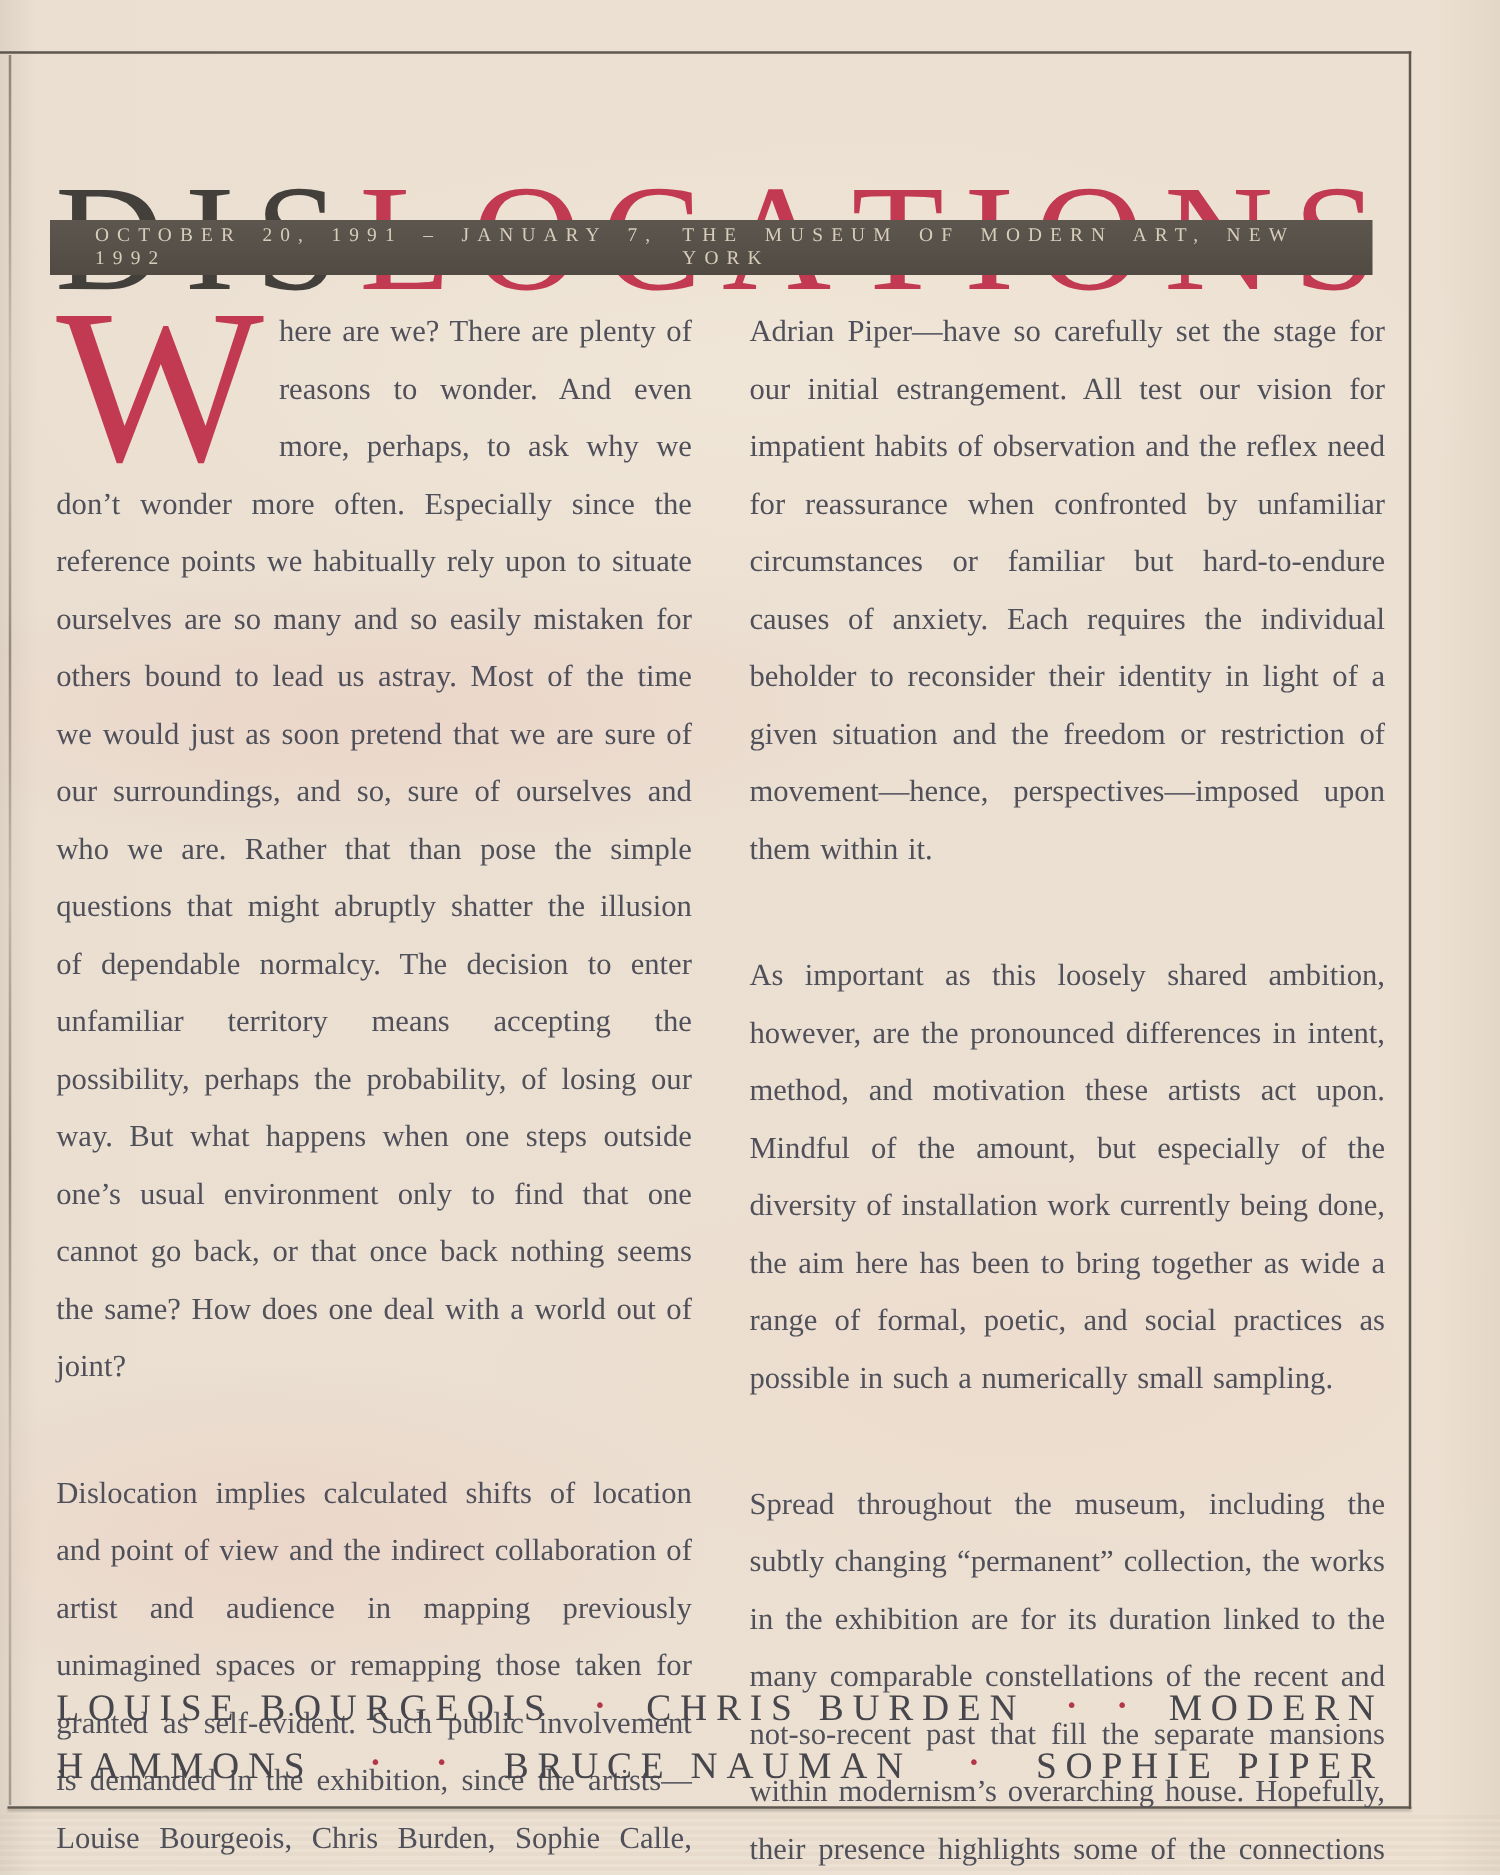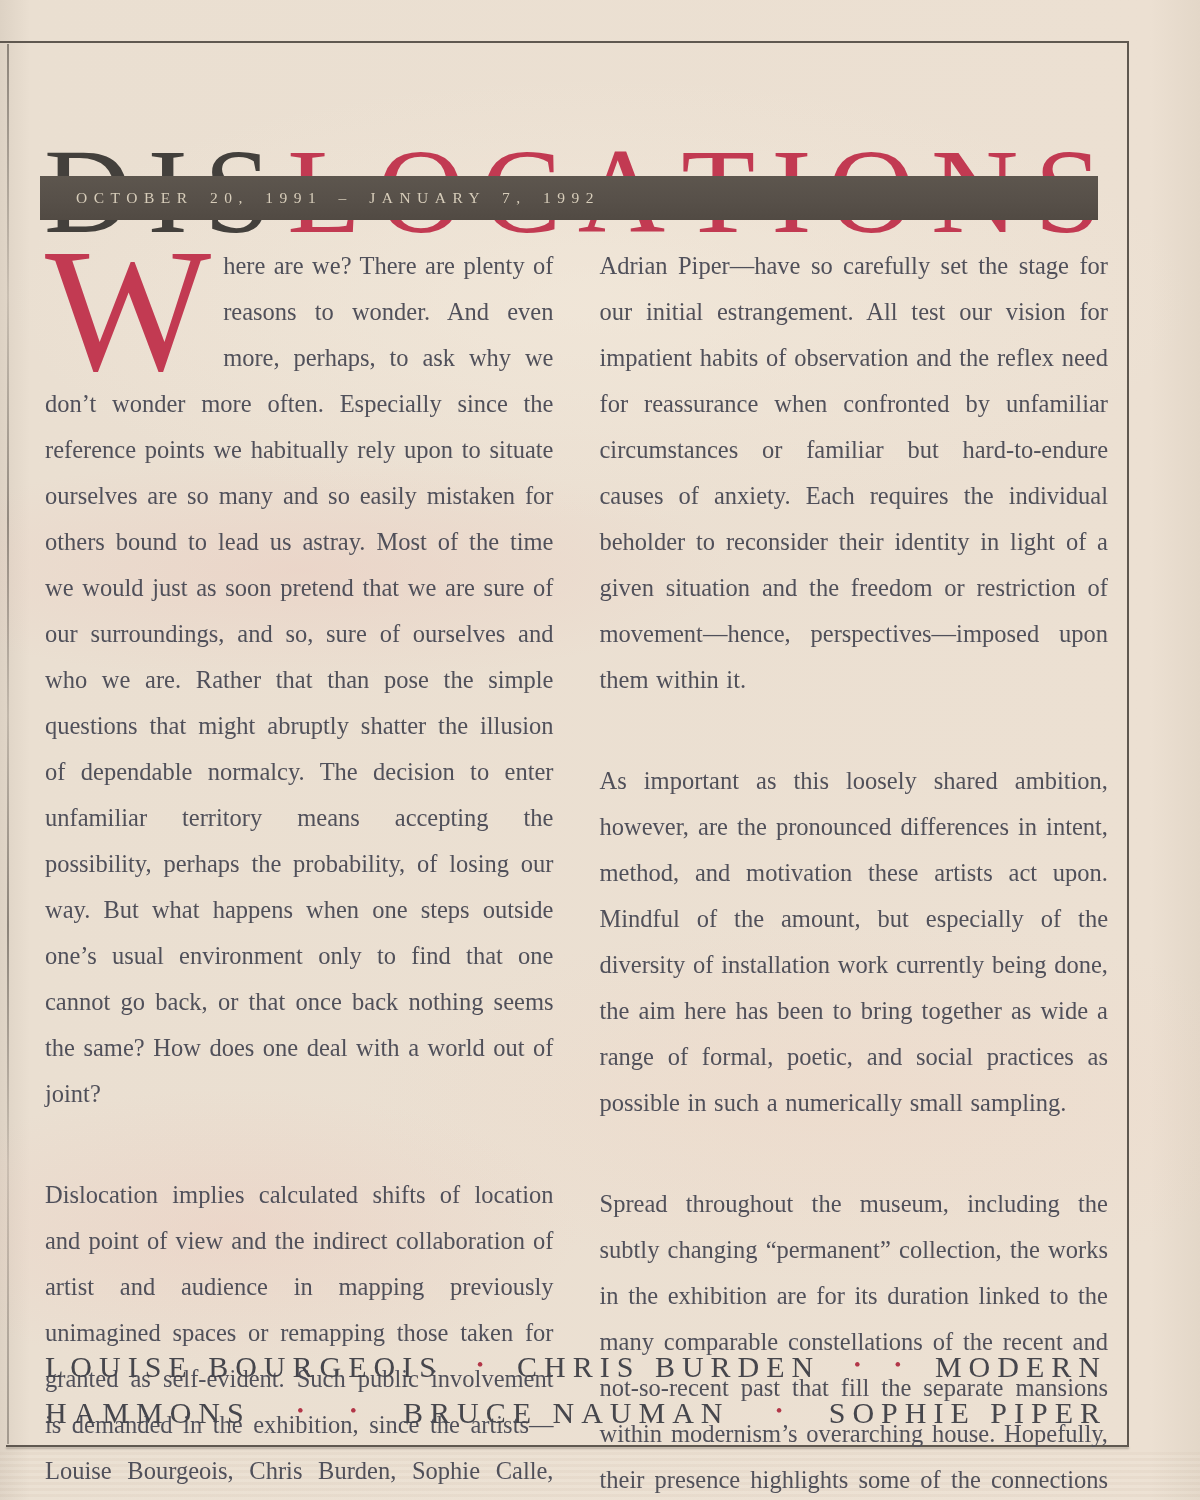--- a/index.html
+++ b/index.html
@@ -111,20 +111,21 @@
       <span class="t-red">A</span>
       <span class="t-red">T</span>
       <span class="t-red">I</span>
       <span class="t-red">O</span>
       <span class="t-red">N</span>
       <span class="t-red">S</span>
     </h1>
 
   <div class="banner">
     <span>OCTOBER 20, 1991 – JANUARY 7, 1992</span>
+    <span>THE MUSEUM OF MODERN ART, NEW YORK</span>
   </div>
 
   <div class="columns">
     <div class="col">
       <p><span class="dropcap">W</span><span>here are we? There are plenty of reasons to wonder. And even more, perhaps, to ask why we don’t wonder more often. Especially since the reference points we habitually rely upon to situate ourselves are so many and so easily mistaken for others bound to lead us astray. Most of the time we would just as soon pretend that we are sure of our surroundings, and so, sure of ourselves and who we are. Rather that than pose the simple questions that might abruptly shatter the illusion of dependable normalcy. The decision to enter unfamiliar territory means accepting the possibility, perhaps the probability, of losing our way. But what happens when one steps outside one’s usual environment only to find that one cannot go back, or that once back nothing seems the same? How does one deal with a world out of joint?</span></p>
       <p><span class="ital">Dis</span><span>location implies calculated shifts of location and point of view and the indirect collaboration of artist and audience in mapping previously unimagined spaces or remapping those taken for granted as self-evident. Such public involvement is demanded in the exhibition, since the artists—Louise Bourgeois, Chris Burden, Sophie Calle, David Hammons, Ilya Kabakov, Bruce Nauman, and</span></p>
     </div>
     <div class="col">
       <p>Adrian Piper—have so carefully set the stage for our initial estrangement. All test our vision for impatient habits of observation and the reflex need for reassurance when confronted by unfamiliar circumstances or familiar but hard-to-endure causes of anxiety. Each requires the individual beholder to reconsider their identity in light of a given situation and the freedom or restriction of movement—hence, perspectives—imposed upon them within it.</p>
       <p>As important as this loosely shared ambition, however, are the pronounced differences in intent, method, and motivation these artists act upon. Mindful of the amount, but especially of the diversity of installation work currently being done, the aim here has been to bring together as wide a range of formal, poetic, and social practices as possible in such a numerically small sampling.</p>

